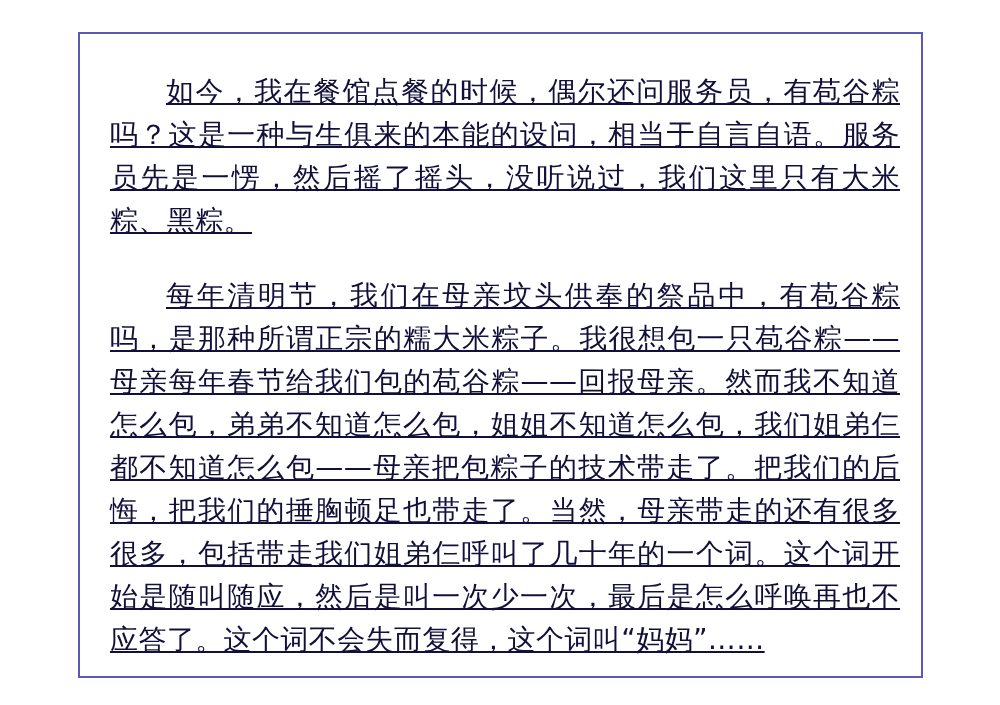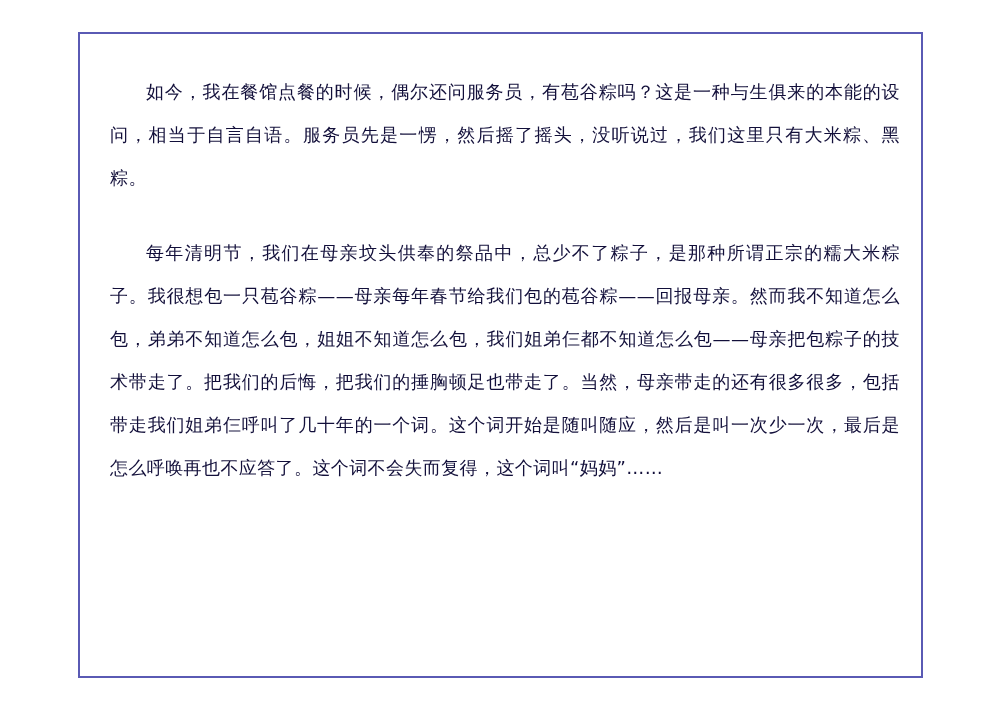--- a/index.html
+++ b/index.html
@@ -35,38 +35,39 @@
   }
   .content {
     position: absolute;
     left: 110px;
     top: 70px;
     width: 790px;
     box-sizing: border-box;
   }
   .para {
     color: #120f3a;
-    font-size: 18px;
+    font-size: 28px;
     line-height: 43px;
     letter-spacing: 0.4px;
     text-align: justify;
     text-justify: inter-character;
     margin: 0 0 32px 0;
     font-weight: 500;
     font-family: "DejaVu Sans", "Liberation Sans", sans-serif;
+    text-decoration: underline;
   }
   .para:last-child {
     margin-bottom: 0;
   }
   .indent {
     text-indent: 2em;
   }
 </style>
 </head>
 <body>
 
 <div class="page">
   <div class="frame"></div>
   <div class="content">
     <p class="para indent">如今，我在餐馆点餐的时候，偶尔还问服务员，有苞谷粽吗？这是一种与生俱来的本能的设问，相当于自言自语。服务员先是一愣，然后摇了摇头，没听说过，我们这里只有大米粽、黑粽。</p>
-    <p class="para indent">每年清明节，我们在母亲坟头供奉的祭品中，总少不了粽子，是那种所谓正宗的糯大米粽子。我很想包一只苞谷粽——母亲每年春节给我们包的苞谷粽——回报母亲。然而我不知道怎么包，弟弟不知道怎么包，姐姐不知道怎么包，我们姐弟仨都不知道怎么包——母亲把包粽子的技术带走了。把我们的后悔，把我们的捶胸顿足也带走了。当然，母亲带走的还有很多很多，包括带走我们姐弟仨呼叫了几十年的一个词。这个词开始是随叫随应，然后是叫一次少一次，最后是怎么呼唤再也不应答了。这个词不会失而复得，这个词叫“妈妈”……</p>
+    <p class="para indent">每年清明节，我们在母亲坟头供奉的祭品中，有苞谷粽吗，是那种所谓正宗的糯大米粽子。我很想包一只苞谷粽——母亲每年春节给我们包的苞谷粽——回报母亲。然而我不知道怎么包，弟弟不知道怎么包，姐姐不知道怎么包，我们姐弟仨都不知道怎么包——母亲把包粽子的技术带走了。把我们的后悔，把我们的捶胸顿足也带走了。当然，母亲带走的还有很多很多，包括带走我们姐弟仨呼叫了几十年的一个词。这个词开始是随叫随应，然后是叫一次少一次，最后是怎么呼唤再也不应答了。这个词不会失而复得，这个词叫“妈妈”……</p>
   </div>
 </div>
 
 </body></html>

